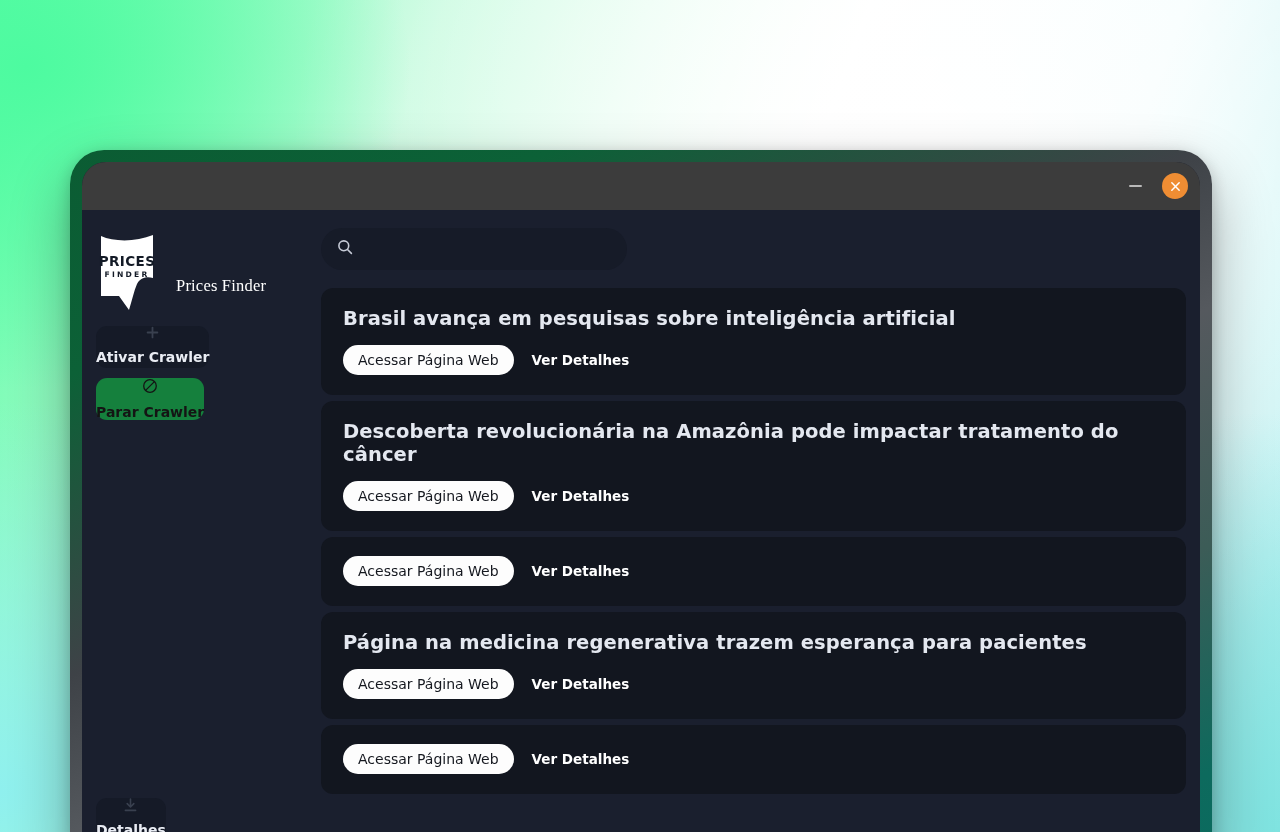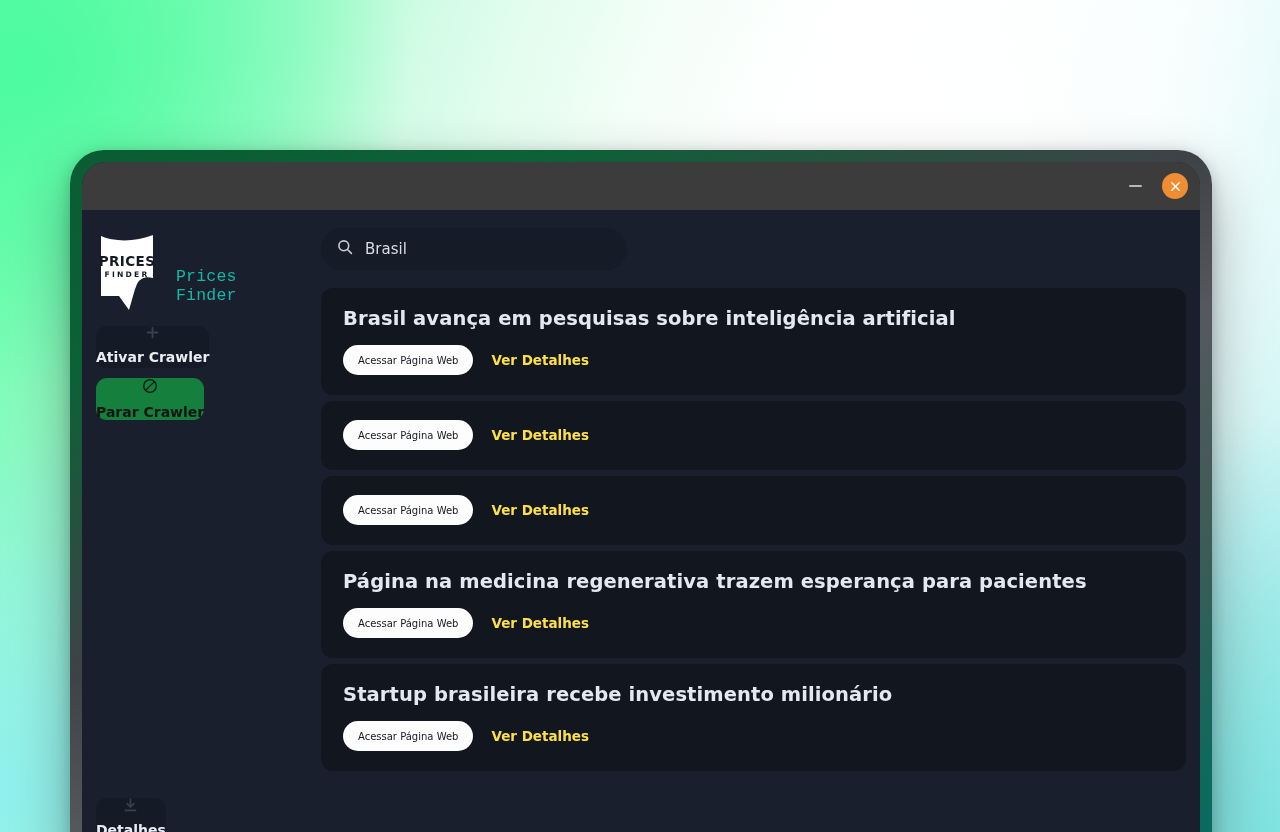--- a/index.html
+++ b/index.html
@@ -76,22 +76,22 @@
     padding:18px 0 0 0;
     position:relative;
   }
   #brand {
     display:flex; align-items:center; gap:18px;
     padding:0 14px; height:92px;
   }
   #logo-mark { width:62px; height:84px; flex:0 0 62px; position:relative; }
   #logo-mark svg { display:block; width:62px; height:84px; }
   #brand-name {
-    font-size:16.5px; color:#14b8a6; letter-spacing:.2px;
-    font-family:Liberation Mono, monospace;
+    font-size:16.5px; color:#ffffff; letter-spacing:.2px;
+    font-family:Liberation Serif, serif;
     margin-top:24px;
   }
 
   .side-btn {
     margin:0 14px 10px 14px;
     height:42px;
     border-radius:11px;
     display:flex; align-items:center; justify-content:flex-start;
     gap:10px;
     font-size:14px; font-weight:bold;
@@ -146,26 +146,26 @@
   .result-title {
     font-size:19.5px; font-weight:bold; color:#e4e8f0;
     letter-spacing:.1px; margin-bottom:15px;
     font-family:"DejaVu Sans", sans-serif;
   }
   .result-actions { display:flex; align-items:center; gap:18px; }
   .btn-access {
     background:#fdfdfd; color:#15181f;
     border:none; border-radius:16px;
     height:30px; padding:0 15px;
-    font-size:10px; cursor:pointer;
+    font-size:14px; cursor:pointer;
     font-family:"DejaVu Sans", sans-serif;
   }
   .btn-details {
     background:transparent; border:none;
-    color:#fde047; font-size:13.5px; font-weight:bold;
+    color:#ffffff; font-size:13.5px; font-weight:bold;
     cursor:pointer; padding:0;
     font-family:"DejaVu Sans", sans-serif;
   }
 </style>
 </head>
 <body>
 
 <div id="backdrop"></div>
 
 <div id="window-frame">
@@ -235,52 +235,51 @@
 
       <div id="content">
 
         <div id="search-wrap">
           <span>
             <svg viewBox="0 0 16 16" fill="none" stroke="#c5cad6" stroke-width="1.6" stroke-linecap="round">
               <circle cx="6.8" cy="6.8" r="4.9"></circle>
               <path d="M10.5 10.5 L14.4 14.4"></path>
             </svg>
           </span>
-          <input id="search-input" type="text" value="Brasil" placeholder="Buscar" style="">
         </div>
 
         <div id="results">
             <div class="result-card">
               <div class="result-title">Brasil avança em pesquisas sobre inteligência artificial</div>
               <div class="result-actions">
                 <button class="btn-access">Acessar Página Web</button>
                 <button class="btn-details">Ver Detalhes</button>
               </div>
             </div>
             <div class="result-card">
+              <div class="result-title">Descoberta revolucionária na Amazônia pode impactar tratamento do câncer</div>
               <div class="result-actions">
                 <button class="btn-access">Acessar Página Web</button>
                 <button class="btn-details">Ver Detalhes</button>
               </div>
             </div>
             <div class="result-card">
               <div class="result-actions">
                 <button class="btn-access">Acessar Página Web</button>
                 <button class="btn-details">Ver Detalhes</button>
               </div>
             </div>
             <div class="result-card">
               <div class="result-title">Página na medicina regenerativa trazem esperança para pacientes</div>
               <div class="result-actions">
                 <button class="btn-access">Acessar Página Web</button>
                 <button class="btn-details">Ver Detalhes</button>
               </div>
             </div>
             <div class="result-card">
-              <div class="result-title">Startup brasileira recebe investimento milionário</div>
               <div class="result-actions">
                 <button class="btn-access">Acessar Página Web</button>
                 <button class="btn-details">Ver Detalhes</button>
               </div>
             </div>
           </div>
 
       </div>
     </div>
   </div>

